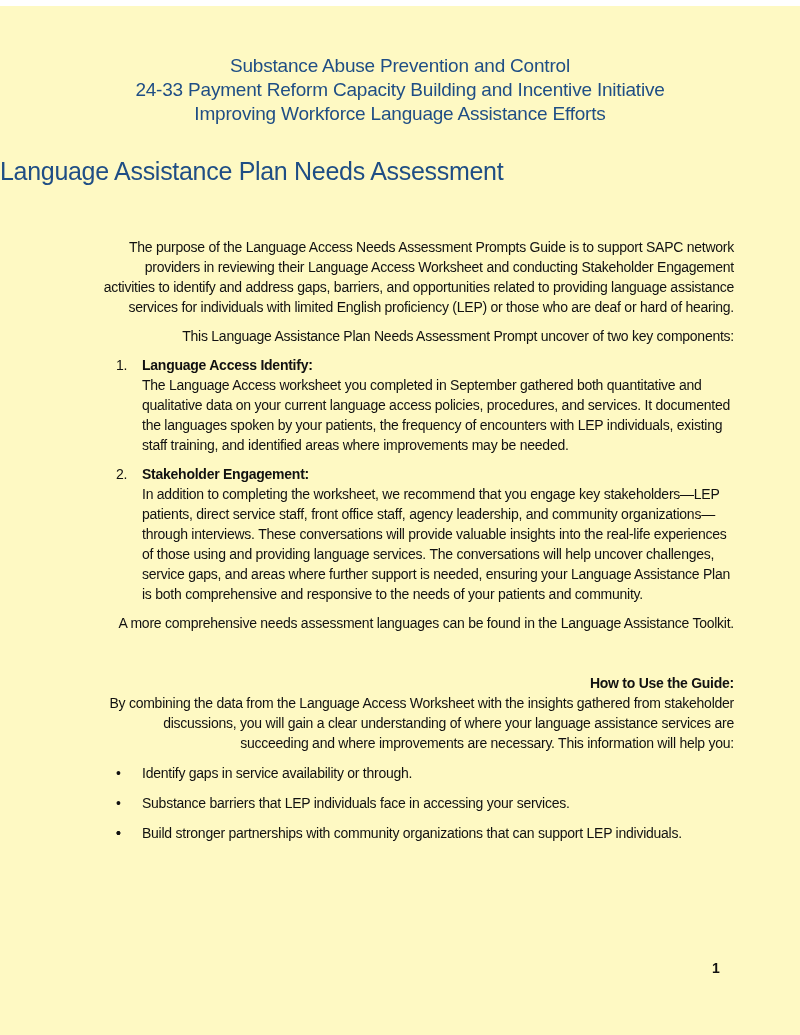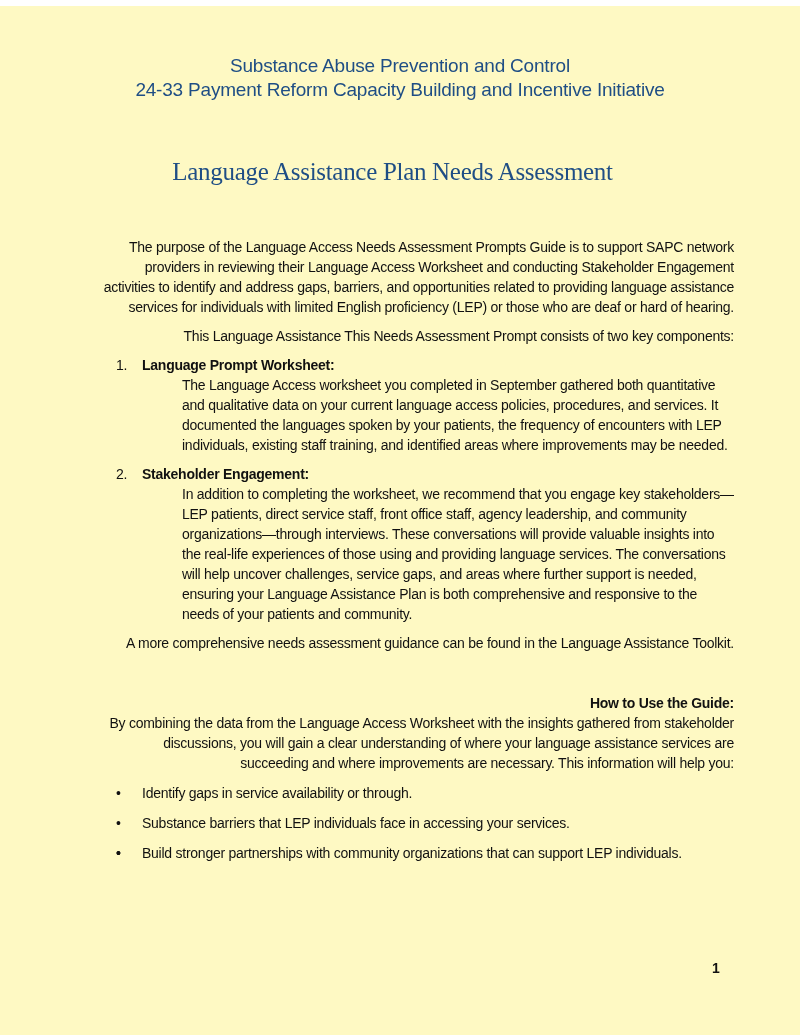--- a/index.html
+++ b/index.html
@@ -34,23 +34,22 @@
       font-size: 19px;
       line-height: 24px;
       letter-spacing: -0.2px;
       color: #1f4e85;
     }
     .title-block {
       position: absolute;
       top: 150px;
       left: 0;
       width: 785px;
-      text-align: center;
+      text-align: left;
       color: #1f4e85;
-      font-family: Liberation Serif, serif;
     }
     .title-line {
       font-size: 25px;
       line-height: 31px;
       letter-spacing: -0.3px;
       color: #1f4e85;
     }
     .body {
       position: absolute;
       top: 231px;
@@ -79,21 +78,20 @@
       position: absolute;
       left: 22px;
       top: 0;
     }
     .item-heading {
       font-weight: bold;
       display: block;
     }
     .item-text {
       display: block;
-      margin-left: 40px;
     }
     .guide-heading {
       font-weight: bold;
       display: block;
     }
     .bullets {
       margin: 10px 0 0 0;
       padding: 0;
       list-style: none;
     }
@@ -117,44 +115,45 @@
     }
   </style>
 </head>
 <body>
 
 <div class="page">
 
   <div class="header-block">
     <div class="header-line">Substance Abuse Prevention and Control</div>
     <div class="header-line">24-33 Payment Reform Capacity Building and Incentive Initiative</div>
+    <div class="header-line">Improving Workforce Language Assistance Efforts</div>
   </div>
 
   <div class="title-block">
     <div class="title-line">Language Assistance Plan Needs Assessment</div>
   </div>
 
   <div class="body">
     <p class="para">The purpose of the Language Access Needs Assessment Prompts Guide is to support SAPC network providers in reviewing their Language Access Worksheet and conducting Stakeholder Engagement activities to identify and address gaps, barriers, and opportunities related to providing language assistance services for individuals with limited English proficiency (LEP) or those who are deaf or hard of hearing.</p>
-    <p class="para">This Language Assistance This Needs Assessment Prompt consists of two key components:</p>
+    <p class="para">This Language Assistance Plan Needs Assessment Prompt uncover of two key components:</p>
 
     <ol class="numbered">
       <li class="numbered-item">
         <span class="num">1.</span>
-        <span class="item-heading">Language Prompt Worksheet:</span>
+        <span class="item-heading">Language Access Identify:</span>
         <span class="item-text">The Language Access worksheet you completed in September gathered both quantitative and qualitative data on your current language access policies, procedures, and services. It documented the languages spoken by your patients, the frequency of encounters with LEP individuals, existing staff training, and identified areas where improvements may be needed.</span>
       </li>
       <li class="numbered-item">
         <span class="num">2.</span>
         <span class="item-heading">Stakeholder Engagement:</span>
         <span class="item-text">In addition to completing the worksheet, we recommend that you engage key stakeholders—LEP patients, direct service staff, front office staff, agency leadership, and community organizations—through interviews. These conversations will provide valuable insights into the real-life experiences of those using and providing language services. The conversations will help uncover challenges, service gaps, and areas where further support is needed, ensuring your Language Assistance Plan is both comprehensive and responsive to the needs of your patients and community.</span>
       </li>
     </ol>
 
-    <p class="para">A more comprehensive needs assessment guidance can be found in the Language Assistance Toolkit.</p>
+    <p class="para">A more comprehensive needs assessment languages can be found in the Language Assistance Toolkit.</p>
 
     <div class="para" style="margin-bottom:0;margin-top:40px;">
       <span class="guide-heading">How to Use the Guide:</span>
       <span>By combining the data from the Language Access Worksheet with the insights gathered from stakeholder discussions, you will gain a clear understanding of where your language assistance services are succeeding and where improvements are necessary. This information will help you:</span>
     </div>
 
     <ul class="bullets">
       <li class="bullet-item">
         <span class="bullet-dot">•</span>
         <span>Identify gaps in service availability or through.</span>

